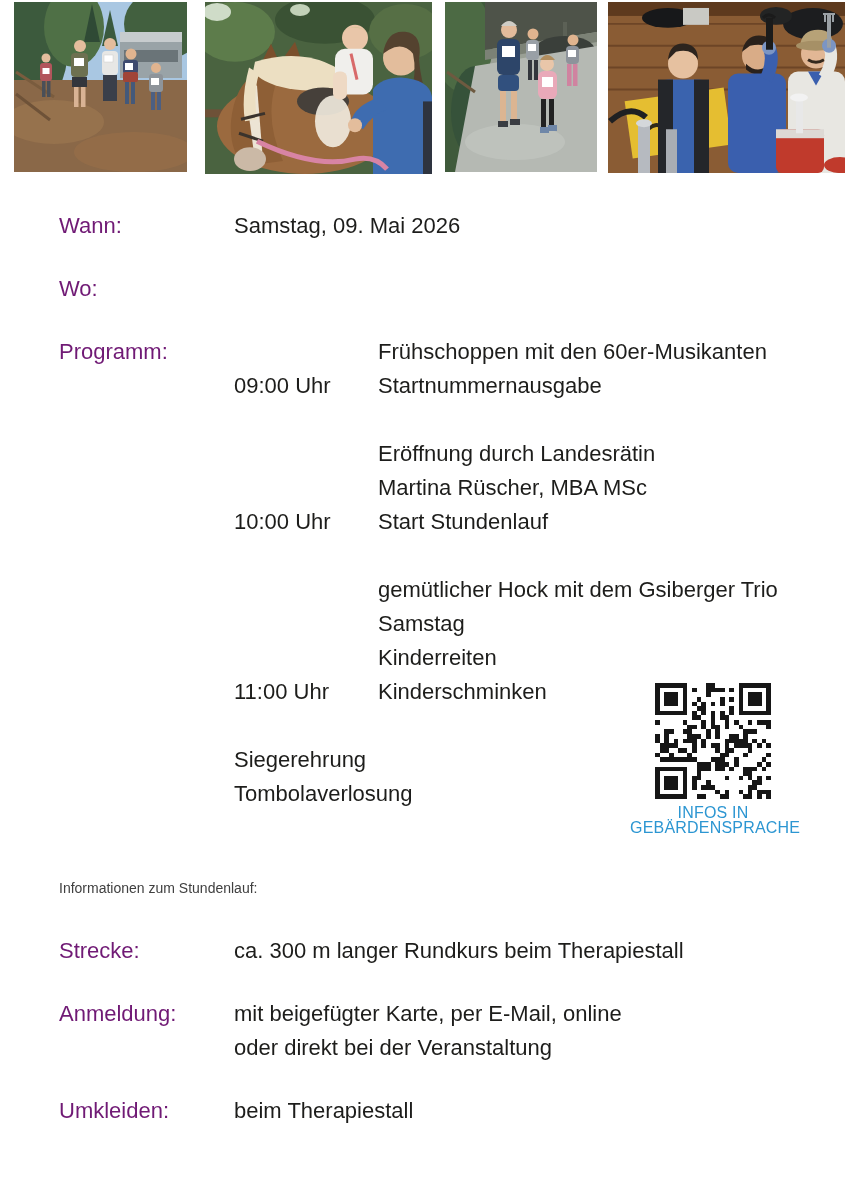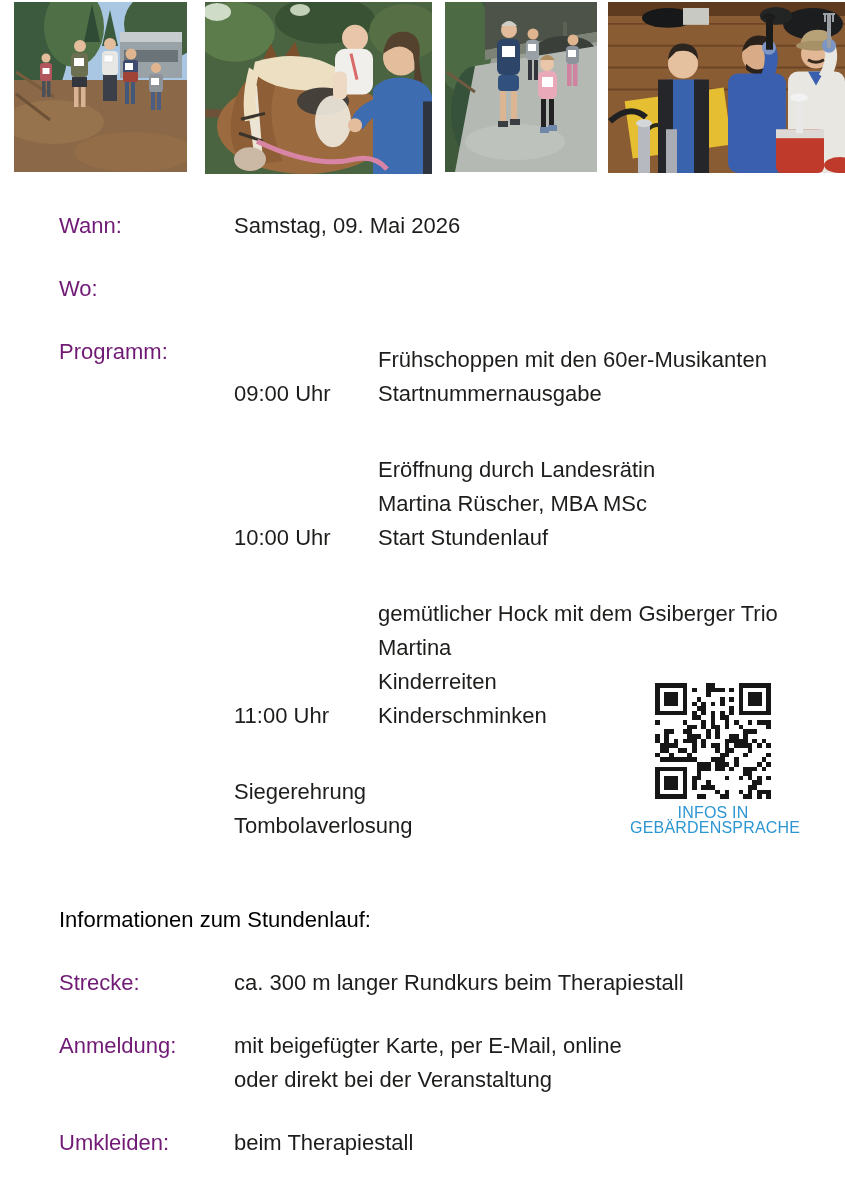--- a/index.html
+++ b/index.html
@@ -17,22 +17,22 @@
   
   .content{position:absolute;left:59px;top:209px;width:772px;font-size:22px;line-height:34px;}
   .row{display:flex;align-items:flex-start;}
   .mt{margin-top:29px;}
   .label{flex:0 0 175px;color:#701a75;}
   .value{flex:1;}
   .program-items{flex:1;}
   .program-item{display:flex;align-items:flex-end;}
   .program-item + .program-item{margin-top:34px;}
   .time{flex:0 0 144px;}
-  .lines{flex:1;margin-top:8px;}
-  .heading{margin:60px 0 0 0;font-size:22px;line-height:34px;font-weight:400;color:#000000;}
+  .lines{flex:1;}
+  .heading{margin:60px 0 0 0;font-size:14px;line-height:34px;font-weight:400;color:#404040;}
   
   .qr{position:absolute;left:655px;top:683px;width:116px;height:116px;}
   .qr svg{display:block;width:100%;height:100%;}
   .qr-caption{
     position:absolute;left:630px;top:805px;width:166px;text-align:center;
     color:#2c96d2;font-size:16px;line-height:15px;letter-spacing:.2px;
   }
 </style>
 </head>
 <body>
@@ -258,21 +258,21 @@
             <div>Eröffnung durch Landesrätin</div>
             <div>Martina Rüscher, MBA MSc</div>
             <div>Start Stundenlauf</div>
           </div>
         </div>
 
         <div class="program-item">
           <div class="time">11:00 Uhr</div>
           <div class="lines">
             <div>gemütlicher Hock mit dem Gsiberger Trio</div>
-            <div>Martina</div>
+            <div>Samstag</div>
             <div>Kinderreiten</div>
             <div>Kinderschminken</div>
           </div>
         </div>
 
         <div class="program-item">
           <div class="lines">
             <div>Siegerehrung</div>
             <div>Tombolaverlosung</div>
           </div>

